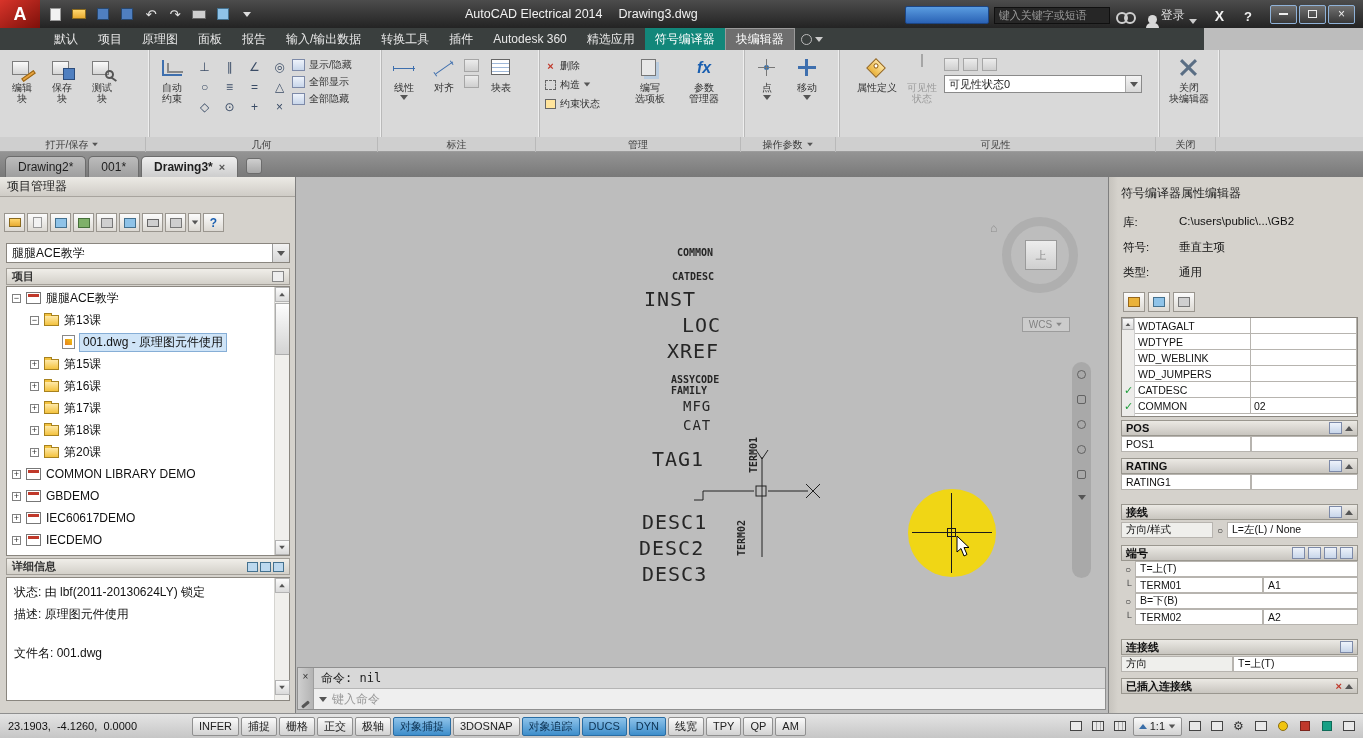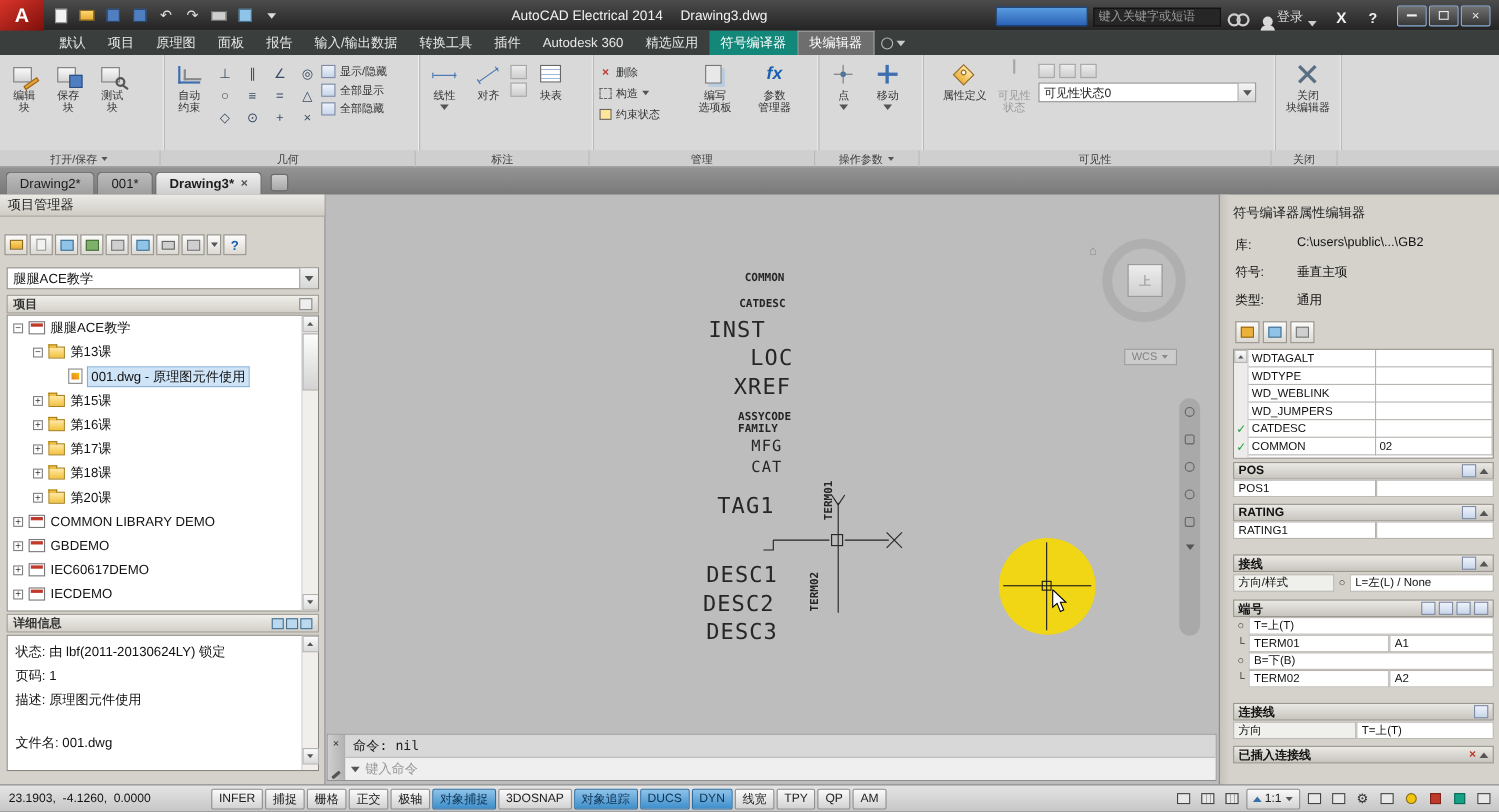--- a/index.html
+++ b/index.html
@@ -27,21 +27,21 @@
 .binoc::before{left:0}.binoc::after{right:0}
 .person{width:9px;height:9px;border-radius:50%;background:#d8d8d8;position:relative;margin-right:4px}
 .person::after{content:"";position:absolute;left:-2px;top:8px;width:13px;height:5px;border-radius:5px 5px 0 0;background:#d8d8d8}
 .xlogo{font-weight:bold;font-size:14px;color:#f0f0f0;margin:0 10px}
 .helpq{font-weight:bold;font-size:13px;color:#f0f0f0;margin:0 8px}
 .winbtns{display:flex;gap:2px;margin:0 8px}
 .wb{width:27px;height:19px;border:1px solid #8fb2d8;background:linear-gradient(#707070,#383838);display:flex;align-items:center;justify-content:center;color:#eee;font-size:12px;border-radius:2px}
 .wb .bar{width:9px;height:2px;background:#eee}
 .wb .box{width:9px;height:8px;border:1px solid #eee}
 
-#rtabs{position:absolute;left:0;top:28px;width:1363px;height:22px;background:#3a3f3e;display:flex;align-items:stretch;padding-left:44px}
+#rtabs{position:absolute;left:0;top:28px;width:1204px;height:22px;background:#3a3f3e;display:flex;align-items:stretch;padding-left:44px}
 .rtab{padding:0 10px;display:flex;align-items:center;color:#e8e8e8;font-size:12px}
 .rtab.teal{background:#12877a;color:#fff}
 .rtab.active{background:#6e6e6e;color:#fff;border:1px solid #9a9a9a;border-bottom:none}
 .ribmin{display:flex;align-items:center;gap:3px;margin-left:6px;color:#ccc}
 .circ{width:11px;height:11px;border:1px solid #bbb;border-radius:50%}
 
 #rbody{position:absolute;left:0;top:50px;width:1363px;height:87px;background:#d9d9d9;display:flex}
 .rpanel{height:87px;border-right:1px solid #b9b9b9;box-shadow:inset -1px 0 0 #eee;display:flex;padding:3px 2px 0 2px}
 #plabels{position:absolute;left:0;top:137px;width:1363px;height:15px;background:#cfcfcf;border-bottom:1px solid #9c9c9c;display:flex;font-size:10px;color:#3d3d3d}
 .plab{display:flex;align-items:center;justify-content:center;gap:3px;border-right:1px solid #b9b9b9;height:15px}
@@ -576,21 +576,20 @@
       </div>
     </div>
     <div class="detbar">
       <span>详细信息</span>
       <span style="margin-left:auto" class="detic"></span>
       <span class="detic"></span>
       <span class="detic"></span>
     </div>
     <div class="detbox">
       <div>状态: 由 lbf(2011-20130624LY) 锁定</div>
-      <div>页码: 1</div>
       <div>描述: 原理图元件使用</div>
       <div style="margin-top:22px">文件名: 001.dwg</div>
       <div class="vsb" style="height:122px">
         <div class="sbtn">
             <span class="tri-u"></span>
           </div>
         <div class="sbtn">
             <span class="tri-d"></span>
           </div>
       </div>

